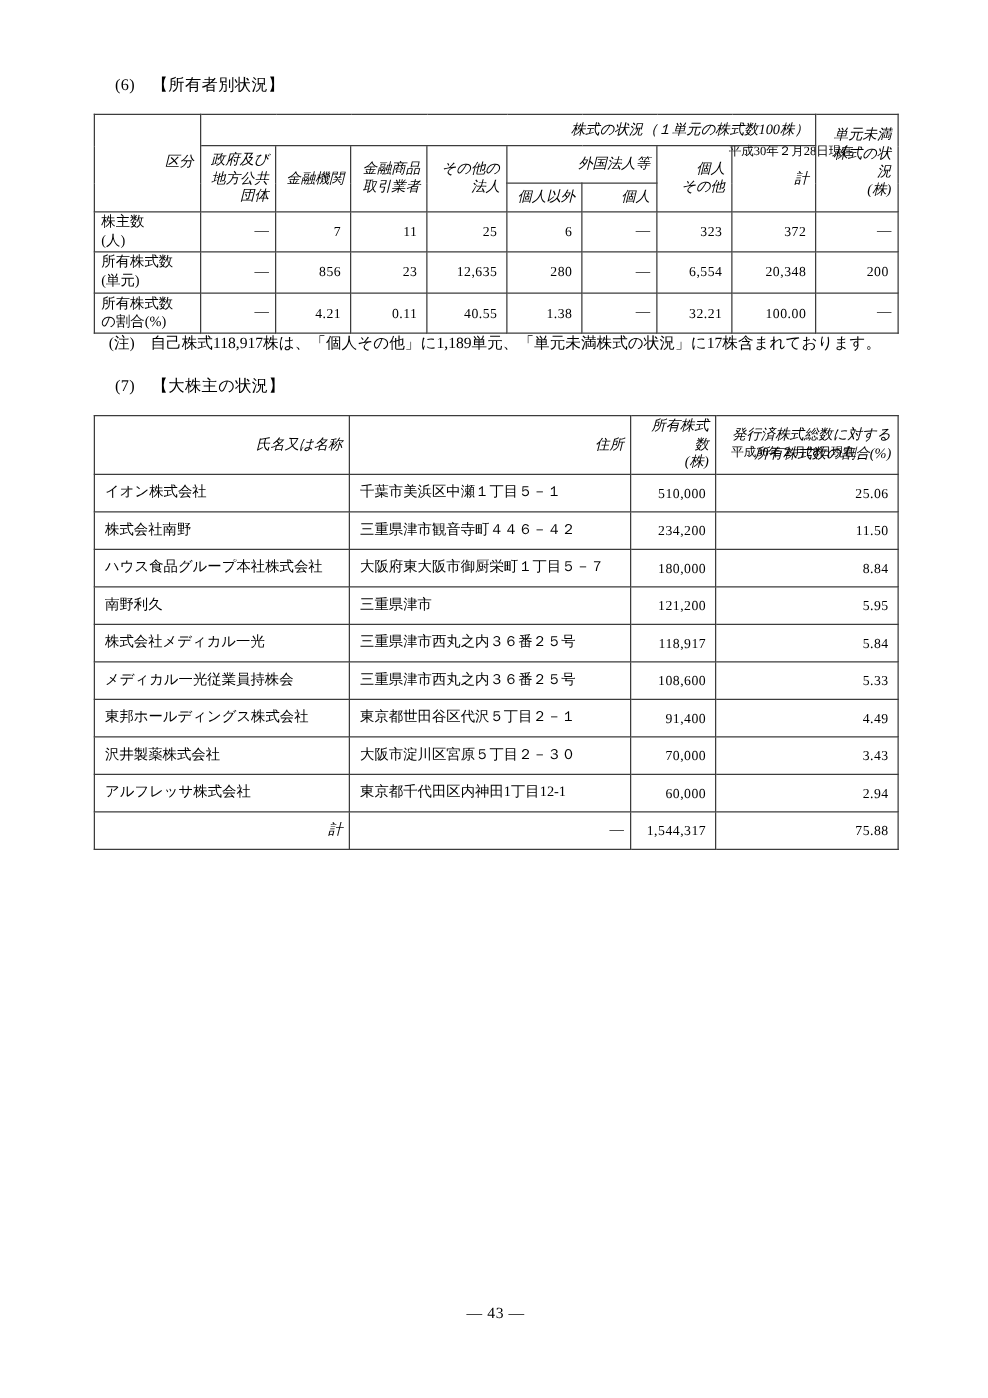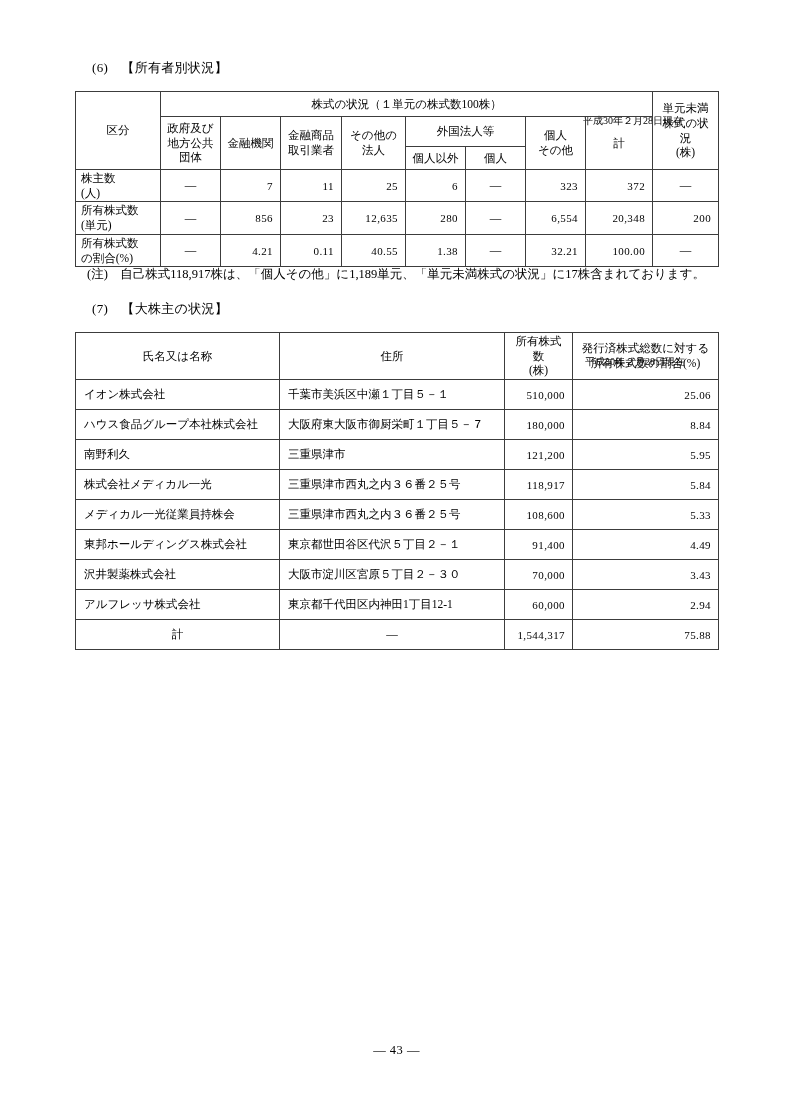--- a/index.html
+++ b/index.html
@@ -19,21 +19,21 @@
 
   table{border-collapse:collapse;table-layout:fixed;font-size:11.5px;}
   td{
     border:1px solid #3c3c3c;
     padding:1px 5px;
     vertical-align:middle;
     line-height:1.28;
     font-weight:normal;
     overflow:hidden;
   }
-  .c{text-align:center;}
+  .c{text-align:right;font-style:italic;}
   .pre{white-space:pre-line;}
   .num{text-align:right;padding-right:7px;font-size:11px;letter-spacing:0.4px;white-space:nowrap;}
   .rowlabel{text-align:left;padding-left:5px;margin-top:24px;}
   .t1 tr.ra{height:25px;}
   .t1 tr.rb{height:30px;}
   .t1 tr.rc{height:23px;}
   .t1 tr.rd{height:30px;}
   .t2 tr.h2{height:31px;}
   .t2 tr.dr{height:30px;}
   .t2 .name-cell,.t2 .addr-cell{text-align:left;padding-left:8px;white-space:nowrap;}
@@ -152,20 +152,26 @@
 所有株式数の割合(%)</td>
       </tr>
 
       <tr class="dr">
         <td class="name-cell">イオン株式会社</td>
         <td class="addr-cell">千葉市美浜区中瀬１丁目５－１</td>
         <td class="num">510,000</td>
         <td class="num">25.06</td>
       </tr>
       <tr class="dr">
+        <td class="name-cell">株式会社南野</td>
+        <td class="addr-cell">三重県津市観音寺町４４６－４２</td>
+        <td class="num">234,200</td>
+        <td class="num">11.50</td>
+      </tr>
+      <tr class="dr">
         <td class="name-cell">ハウス食品グループ本社株式会社</td>
         <td class="addr-cell">大阪府東大阪市御厨栄町１丁目５－７</td>
         <td class="num">180,000</td>
         <td class="num">8.84</td>
       </tr>
       <tr class="dr">
         <td class="name-cell">南野利久</td>
         <td class="addr-cell">三重県津市</td>
         <td class="num">121,200</td>
         <td class="num">5.95</td>

